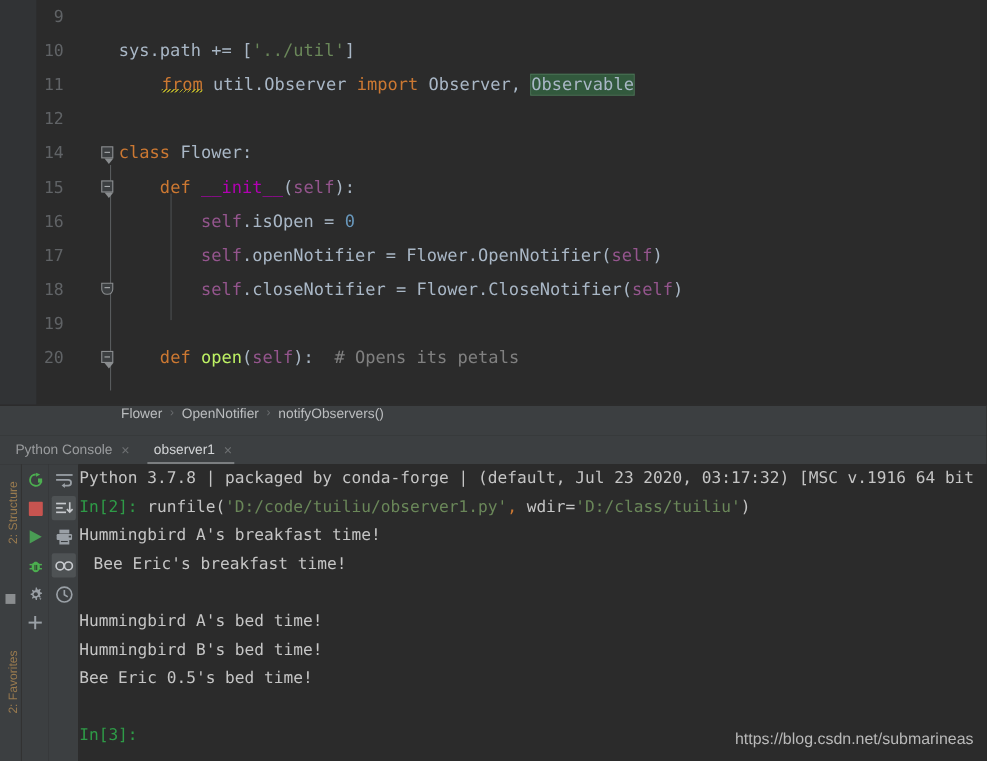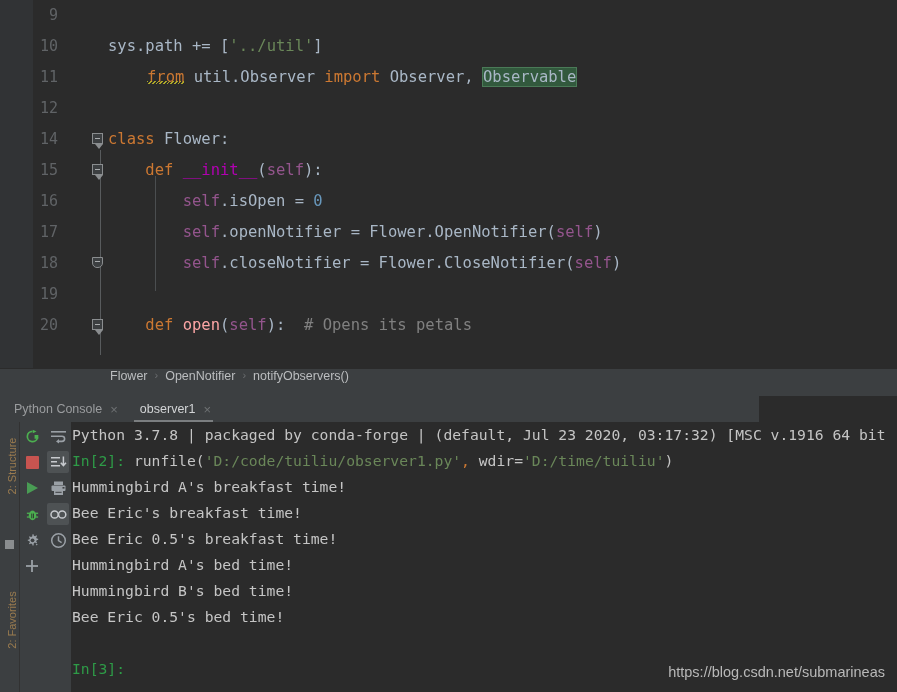--- a/index.html
+++ b/index.html
@@ -72,21 +72,21 @@
     border: 1px solid #8a8d8f; border-radius: 0 0 5px 5px; background: #3c3f41;
   }
   .fold-end::after {
     content: ""; position: absolute; left: 2px; top: 3px;
     width: 5px; height: 1px; background: #a9acae;
   }
 
   
   .kw       { color: #cc7832; }
   .kw-def   { color: #cc7832; }
-  .fn       { color: #fca5a5; }
+  .fn       { color: #bef264; }
   .magic    { color: #b200b2; }
   .self     { color: #94558d; }
   .num      { color: #6897bb; }
   .str      { color: #6a8759; }
   .ident    { color: #a9b7c6; }
   .comment  { color: #808080; }
   .op       { color: #a9b7c6; }
 
   .squiggle {
     position: relative;
@@ -116,21 +116,21 @@
     font-size: 12.5px;
     color: #a8aaac;
     display: flex; align-items: flex-start;
   }
   .bc-pad { width: 110px; }
   .bc-item { color: #bbbdbf; }
   .bc-sep { color: #6a6d6f; margin: 0 7px; font-size: 11px; }
 
   
   .tabbar {
-    position: absolute; left: 0; top: 396px; width: 759px; height: 26px;
+    position: absolute; left: 0; top: 396px; width: 897px; height: 26px;
     background: #3c3f41;
     font-family: "Liberation Sans", sans-serif;
     font-size: 12.5px;
     display: flex; align-items: flex-end;
   }
   .tab {
     position: relative; display: flex; align-items: center;
     height: 26px; padding: 0 8px 0 14px; color: #9a9c9e; cursor: default;
   }
   .tab .tab-label { line-height: 26px; }
@@ -340,24 +340,23 @@
       <div class="tb-btn" style="left:3px; top:107px;">
         <svg width="17" height="17" viewBox="0 0 17 17">
           <circle cx="8.5" cy="8.5" r="6.8" fill="none" stroke="#9aa0a6" stroke-width="1.5"></circle>
           <path d="M8.5 4.3 V8.7 L11.6 10.6" fill="none" stroke="#9aa0a6" stroke-width="1.5"></path>
         </svg>
       </div>
     </div>
 
     <div class="console-out" id="console-out">
         <div class="cline" style="top: 0px;"><span class="c-txt">Python 3.7.8 | packaged by conda-forge | (default, Jul 23 2020, 03:17:32) [MSC v.1916 64 bit</span></div>
-        <div class="cline" style="top: 26px;"><span class="c-prompt">In[2]: </span><span class="c-txt">runfile(</span><span class="c-str">'D:/code/tuiliu/observer1.py'</span><span class="c-op">,</span><span class="c-txt"> wdir=</span><span class="c-str">'D:/time/tuiliu'</span><span class="c-txt">)</span></div>
+        <div class="cline" style="top: 26px;"><span class="c-prompt">In[2]: </span><span class="c-txt">runfile(</span><span class="c-str">'D:/code/tuiliu/observer1.py'</span><span class="c-op">,</span><span class="c-txt"> wdir=</span><span class="c-str">'D:/class/tuiliu'</span><span class="c-txt">)</span></div>
         <div class="cline" style="top: 52px;"><span class="c-txt">Hummingbird A's breakfast time!</span></div>
-        <div class="cline" style="top: 78px;"><span class="c-txt">Bee Eric's breakfast time!</span></div>
-        <div class="cline" style="top: 104px;"><span class="c-txt">Bee Eric 0.5's breakfast time!</span></div>
+        <div class="cline" style="top: 78px; padding-left: 13px;"><span class="c-txt">Bee Eric's breakfast time!</span></div>
         <div class="cline" style="top: 130px;"><span class="c-txt">Hummingbird A's bed time!</span></div>
         <div class="cline" style="top: 156px;"><span class="c-txt">Hummingbird B's bed time!</span></div>
         <div class="cline" style="top: 182px;"><span class="c-txt">Bee Eric 0.5's bed time!</span></div>
         <div class="cline" style="top: 208px;"></div>
         <div class="cline" style="top: 234px;"><span class="c-prompt">In[3]:</span></div>
       </div>
 
     <div class="watermark">https://blog.csdn.net/submarineas</div>
   </div>
 

